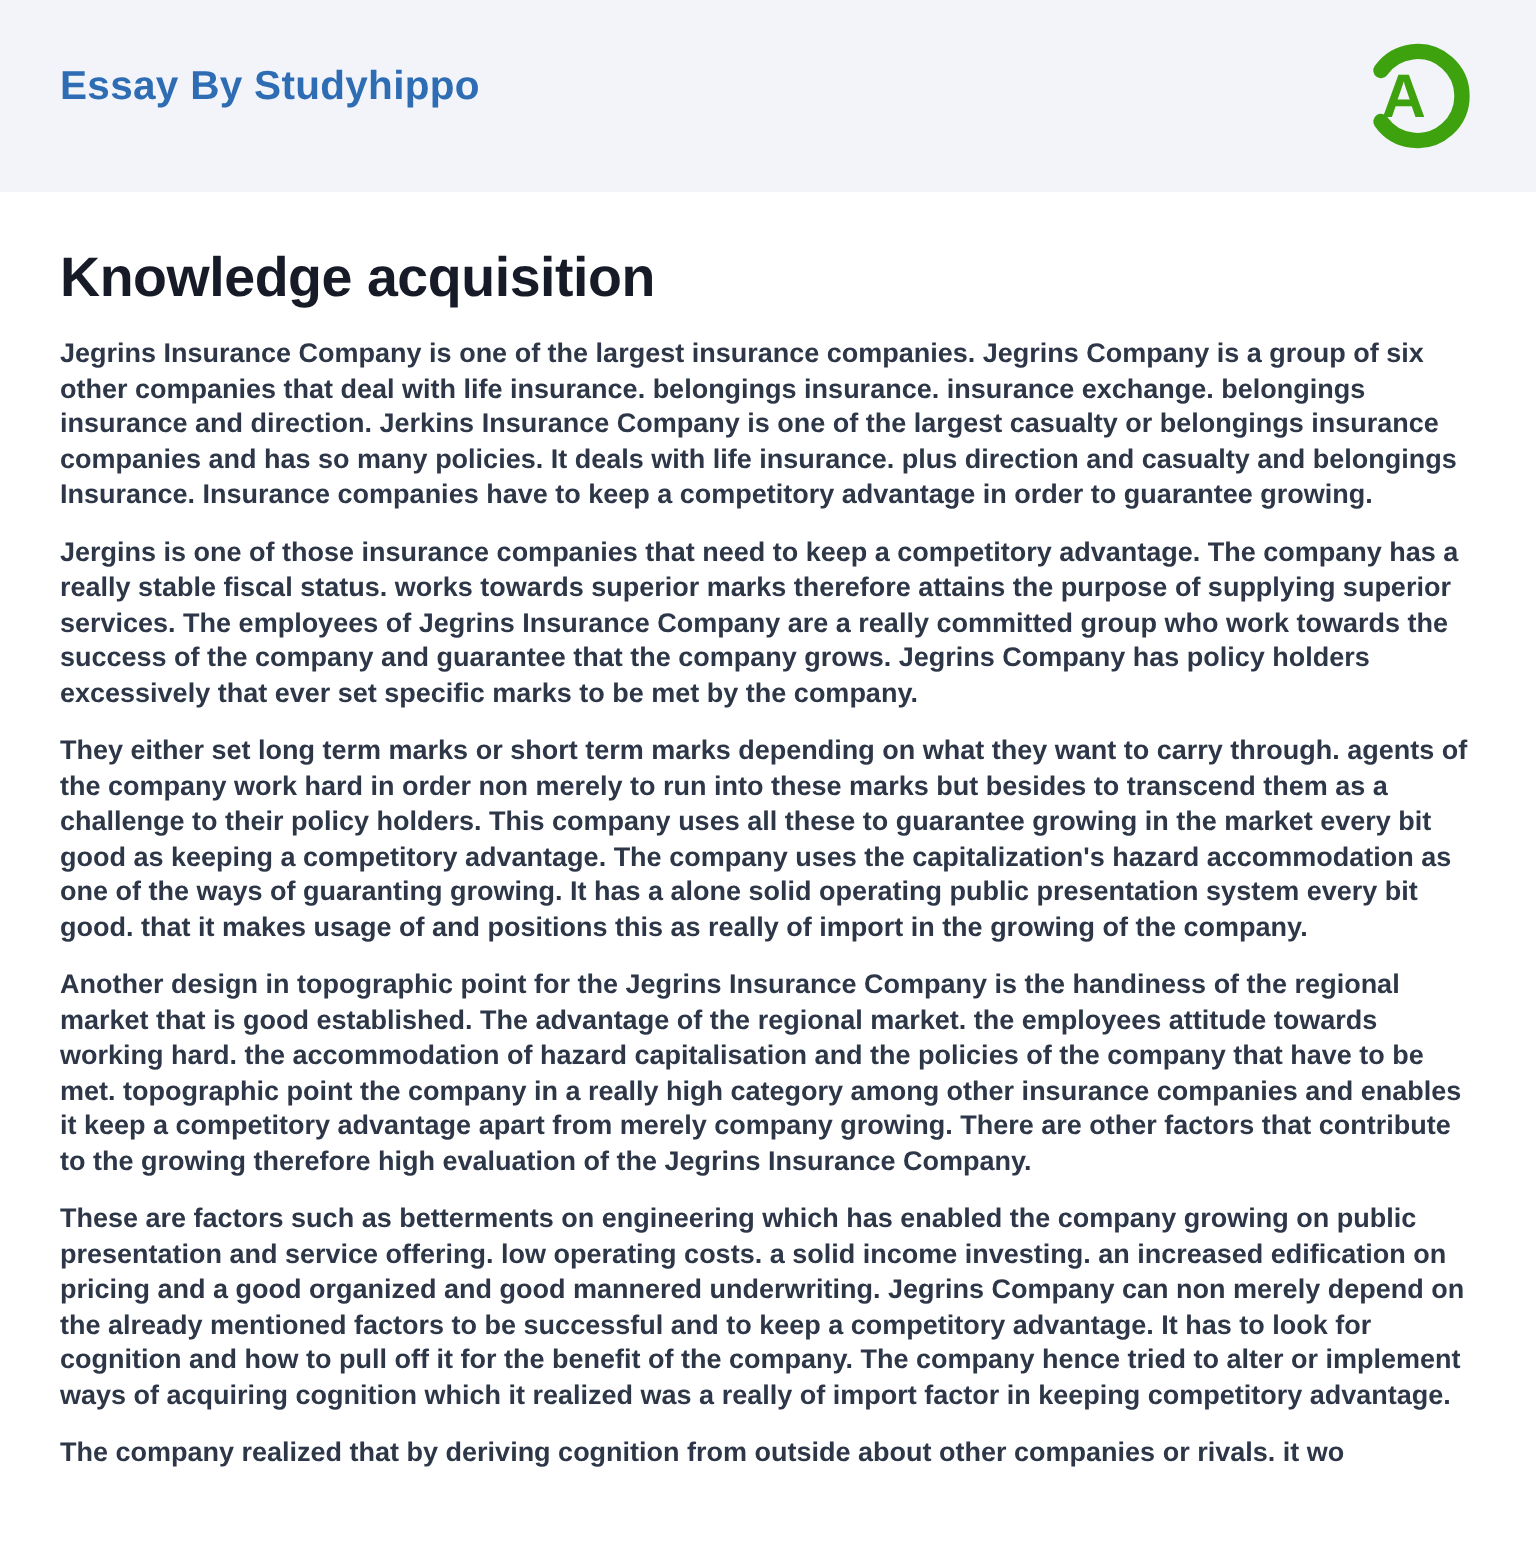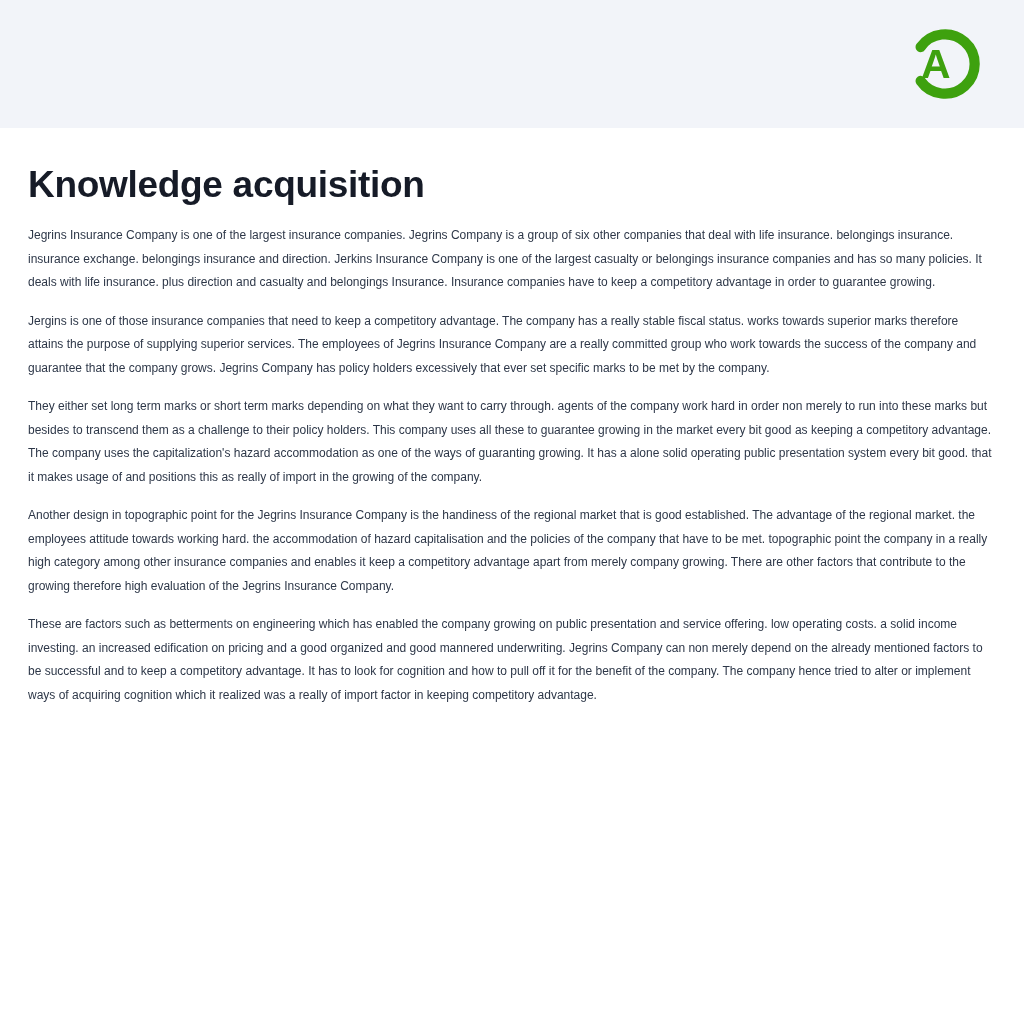--- a/index.html
+++ b/index.html
@@ -49,47 +49,50 @@
     stroke-width: 10;
     stroke-linecap: round;
   }
   .logo-letter {
     fill: var(--logo_green);
     font-family: "Liberation Sans", sans-serif;
     font-size: 40px;
     font-weight: 600;
     text-anchor: middle;
   }
-  main { padding: 0 28px; margin-top: 36px; }
+  main { padding: 0 40px; margin-top: 36px; }
   .essay-title {
     color: var(--heading_dark);
     font-size: 37px;
     font-weight: 700;
     letter-spacing: -0.3px;
     margin: 22px 0 18px 0;
   }
   .essay-paragraph {
     color: var(--body_text);
-    font-size: 12px;
+    font-size: 18px;
     line-height: 23.5px;
     margin: 0 0 15px 0;
+    font-weight: bold;
   }
 </style>
 </head>
 <body>
 
 <header class="header">
   <div class="header-text">
+    <div class="header-title">Essay By Studyhippo</div>
   </div>
   <svg class="logo" width="86" height="86" viewBox="0 0 84 84" aria-hidden="true">
     <path class="logo-arc" d="M 18.2 58.6 A 29 29 0 1 0 18.2 25.4"></path>
     <text class="logo-letter" x="33" y="56">A</text>
   </svg>
 </header>
 
 <main>
   <h1 class="essay-title">Knowledge acquisition</h1>
   <p class="essay-paragraph">Jegrins Insurance Company is one of the largest insurance companies. Jegrins Company is a group of six other companies that deal with life insurance. belongings insurance. insurance exchange. belongings insurance and direction. Jerkins Insurance Company is one of the largest casualty or belongings insurance companies and has so many policies. It deals with life insurance. plus direction and casualty and belongings Insurance. Insurance companies have to keep a competitory advantage in order to guarantee growing.</p>
   <p class="essay-paragraph">Jergins is one of those insurance companies that need to keep a competitory advantage. The company has a really stable fiscal status. works towards superior marks therefore attains the purpose of supplying superior services. The employees of Jegrins Insurance Company are a really committed group who work towards the success of the company and guarantee that the company grows. Jegrins Company has policy holders excessively that ever set specific marks to be met by the company.</p>
   <p class="essay-paragraph">They either set long term marks or short term marks depending on what they want to carry through. agents of the company work hard in order non merely to run into these marks but besides to transcend them as a challenge to their policy holders. This company uses all these to guarantee growing in the market every bit good as keeping a competitory advantage. The company uses the capitalization's hazard accommodation as one of the ways of guaranting growing. It has a alone solid operating public presentation system every bit good. that it makes usage of and positions this as really of import in the growing of the company.</p>
   <p class="essay-paragraph">Another design in topographic point for the Jegrins Insurance Company is the handiness of the regional market that is good established. The advantage of the regional market. the employees attitude towards working hard. the accommodation of hazard capitalisation and the policies of the company that have to be met. topographic point the company in a really high category among other insurance companies and enables it keep a competitory advantage apart from merely company growing. There are other factors that contribute to the growing therefore high evaluation of the Jegrins Insurance Company.</p>
   <p class="essay-paragraph">These are factors such as betterments on engineering which has enabled the company growing on public presentation and service offering. low operating costs. a solid income investing. an increased edification on pricing and a good organized and good mannered underwriting. Jegrins Company can non merely depend on the already mentioned factors to be successful and to keep a competitory advantage. It has to look for cognition and how to pull off it for the benefit of the company. The company hence tried to alter or implement ways of acquiring cognition which it realized was a really of import factor in keeping competitory advantage.</p>
+  <p class="essay-paragraph">The company realized that by deriving cognition from outside about other companies or rivals. it wo</p>
 </main>
 
 </body></html>

